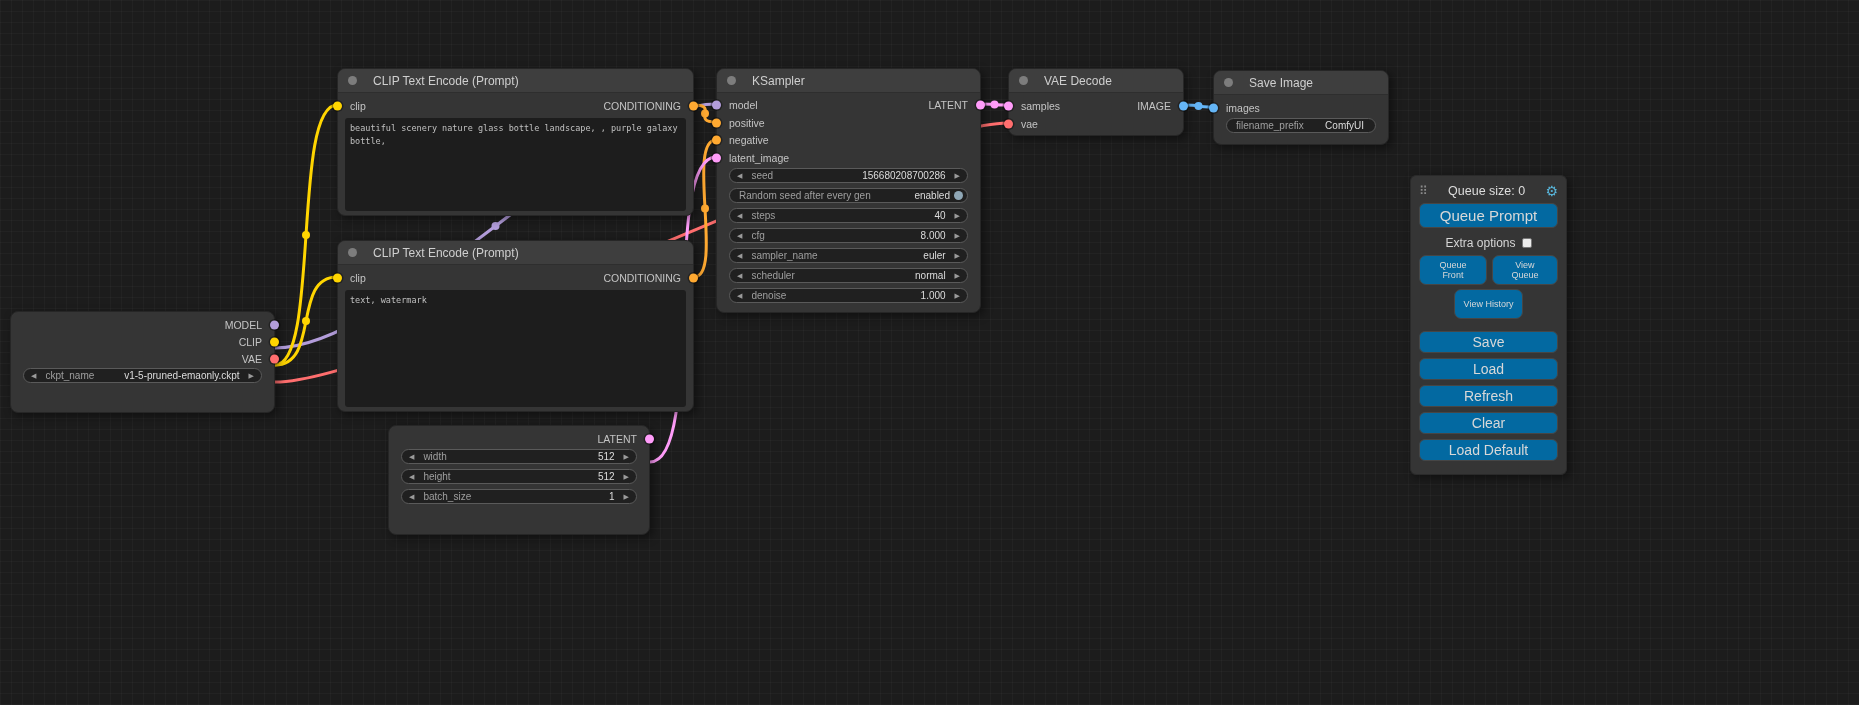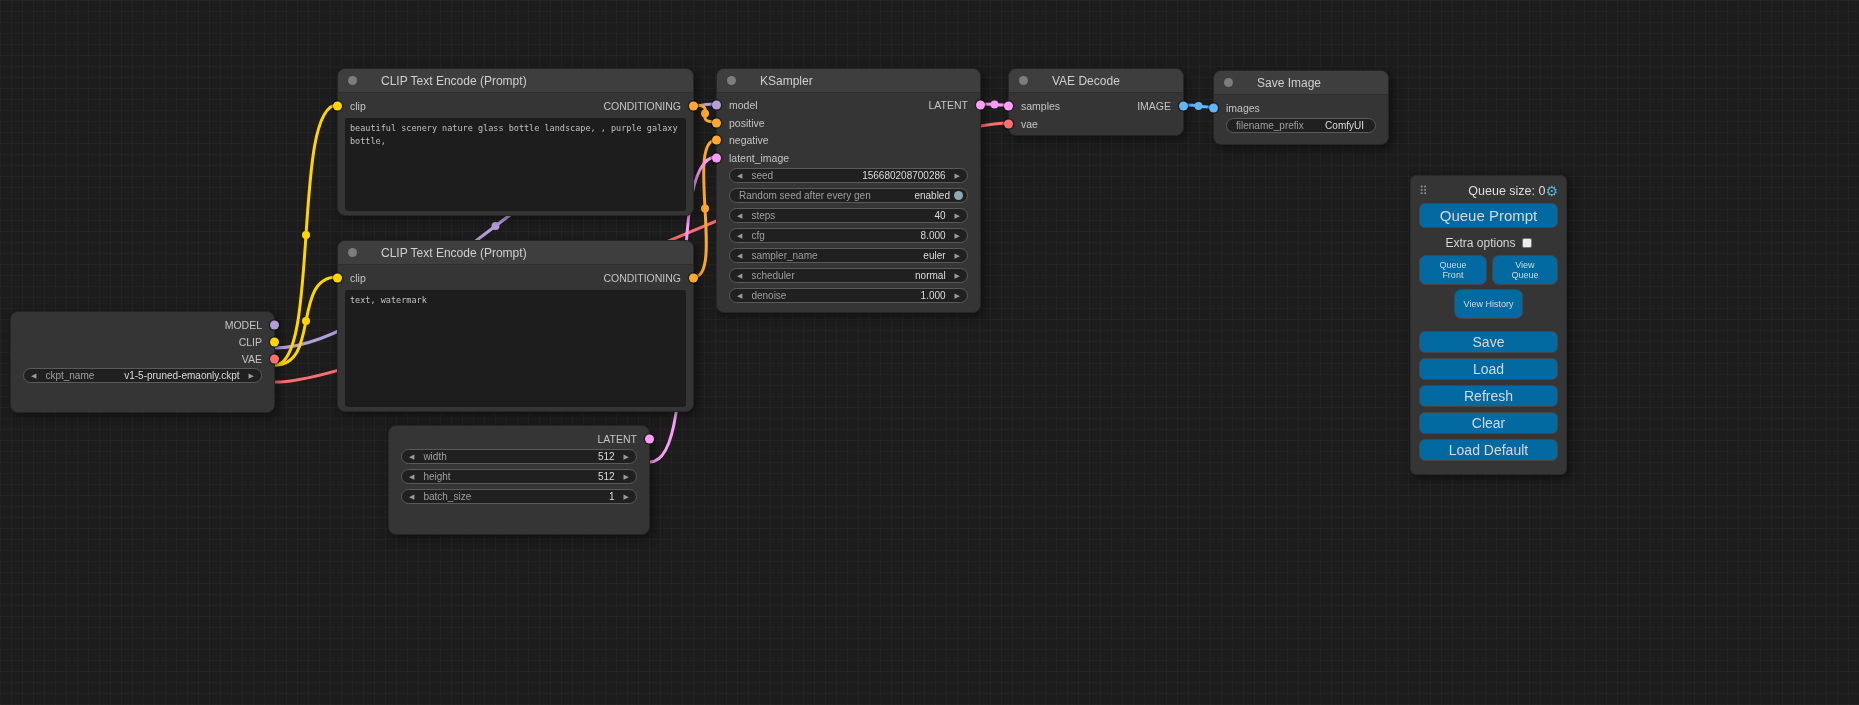--- a/index.html
+++ b/index.html
@@ -6,21 +6,21 @@
   html,body{background:#1c1c1c}
   body{font-family:"Liberation Sans",sans-serif}
   .canvas{position:relative;width:1859px;height:705px;overflow:hidden;background-color:#1c1c1c;
     background-image:linear-gradient(rgba(255,255,255,0.028) 1px,transparent 1px),
                      linear-gradient(90deg,rgba(255,255,255,0.028) 1px,transparent 1px);
     background-size:11px 11px}
   .wires{position:absolute;left:0;top:0;z-index:1}
   .wires path{fill:none;stroke-width:3;stroke-linecap:round}
   .node{position:absolute;z-index:2;background:#353535;border:1px solid #262626;border-radius:8px;
     box-shadow:3px 3px 10px rgba(0,0,0,.45);color:#c8c8c8}
-  .node-header{height:24px;display:flex;align-items:center;gap:24px;padding:0 10px;background:#3e3e3e;
+  .node-header{height:24px;display:flex;align-items:center;gap:16px;padding:0 10px;background:#3e3e3e;
     border-radius:7px 7px 0 0;border-bottom:1px solid #2e2e2e}
   .tdot{width:9px;height:9px;border-radius:50%;flex:none}
   .ntitle{font-size:12px;color:#cfcfcf;white-space:nowrap}
   .row{position:relative;display:flex;align-items:center;height:17px;padding:0 12px;font-size:10.5px;color:#c4c4c4}
   .row.ks{height:17.5px}
   .row.vd{height:18px}
   .grow{flex:1}
   .dot{position:absolute;width:9px;height:9px;border-radius:50%;top:50%;transform:translateY(-50%);
     box-shadow:0 0 0 1.5px rgba(0,0,0,.35)}
   .in-dot{left:-5px}
@@ -34,21 +34,21 @@
   .widget.noarrow .wlabel{margin-left:2px}
   .widget.noarrow .wvalue{margin-right:4px}
   .knob{width:9px;height:9px;border-radius:50%;flex:none;margin-right:-3px}
   .prompt-box{margin:4px 7px 0;padding:4px 5px;background:#1d1d1d;border-radius:3px;
     font-family:"DejaVu Sans Mono",monospace;font-size:8.5px;line-height:1.55;color:#c0c0c0;
     white-space:pre-wrap;word-break:break-word;overflow:hidden;cursor:text}
   .menu{position:absolute;z-index:3;background:#353535;border:1px solid #2a2a2a;border-radius:6px;
     box-shadow:3px 3px 10px rgba(0,0,0,.45);padding:5px 8px 8px;color:#d6d6d6}
   .menu-head{display:flex;align-items:center;height:20px;margin-bottom:2px}
   .drag{color:#8a8a8a;font-size:12px;flex:none;cursor:grab}
-  .qsize{flex:1;text-align:right;font-size:12.5px;color:#ddd}
+  .qsize{flex:1;text-align:center;font-size:12.5px;color:#ddd}
   .gear{font-size:14px;flex:none;cursor:pointer}
   .btn{display:block;width:100%;background:#0369a1;border:1px solid #464646;border-radius:6px;
     color:#d8d8d8;font-family:inherit;cursor:pointer}
   .btn.big{height:22px;font-size:14px;margin-bottom:5px}
   .btn.qp{height:25px;font-size:15px;margin-bottom:8px}
   .extra-row{display:flex;align-items:center;justify-content:center;gap:6px;font-size:12px;margin-bottom:5px}
   .checkbox{width:10px;height:10px;background:#ececec;border:1px solid #777;border-radius:2px;cursor:pointer}
   .small-row{display:flex;justify-content:center;gap:5px;margin-bottom:4px}
   .btn.small{display:inline-block;width:auto;height:30px;font-size:9px;line-height:10px;padding:0 9px;border-radius:7px;margin:0}
   .stack-gap{height:8px}

